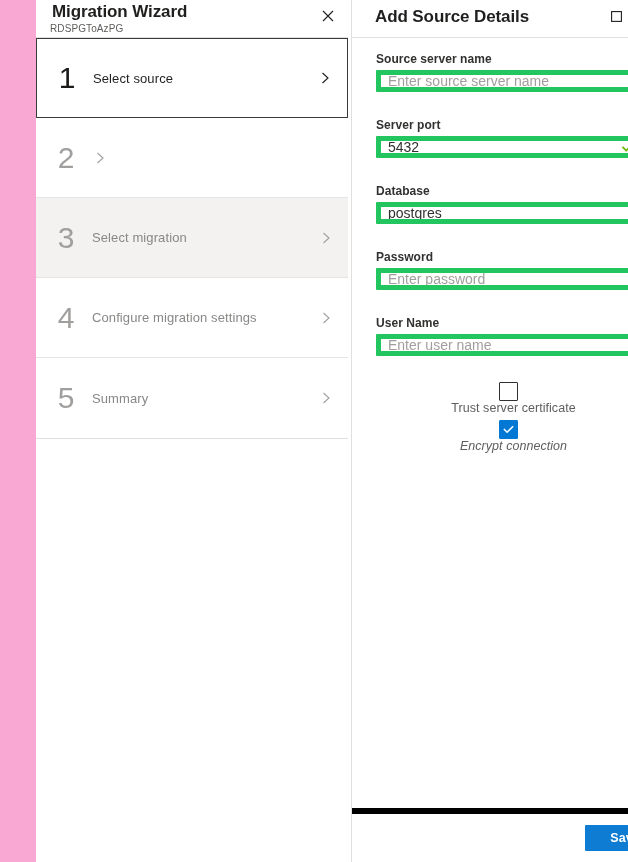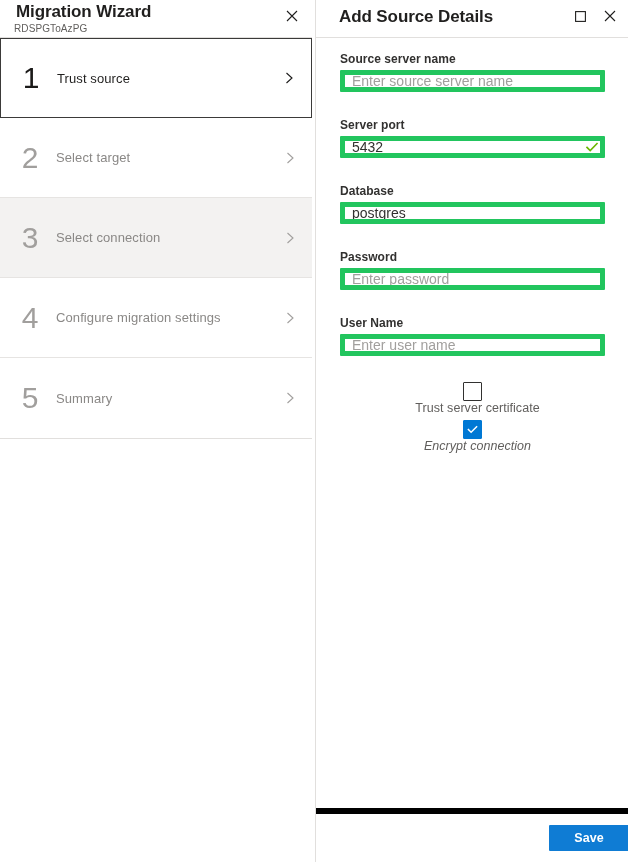--- a/index.html
+++ b/index.html
@@ -13,20 +13,21 @@
     font-family: "Liberation Sans", sans-serif;
     -webkit-font-smoothing: antialiased;
     overflow: hidden;
   }
   #app {
     position: relative;
     width: 540px;
     height: 862px;
     display: flex;
     background: #f9a8d4;
+    padding-left: 36px;
   }
 
   
   .wizard-panel {
     position: relative;
     width: 312px;
     height: 862px;
     background: #ffffff;
     box-sizing: border-box;
     flex: 0 0 312px;
@@ -302,39 +303,38 @@
       <div class="wizard-close">
         <svg width="12" height="12" viewBox="0 0 12 12">
           <path d="M1 1 L11 11 M11 1 L1 11" stroke="#201f1e" stroke-width="1.1" fill="none"></path>
         </svg>
       </div>
     </div>
 
     <div class="steps-list" id="steps-list">
         <div class="step-row active">
           <div class="step-num">1</div>
-          <div class="step-label">Trust source</div>
+          <div class="step-label">Select source</div>
           <div class="step-chevron">
             <svg width="14" height="14" viewBox="0 0 14 14">
               <path d="M4.5 2 L10 7 L4.5 12" fill="none" stroke="currentColor" stroke-width="1.1"></path>
             </svg>
           </div>
         </div>
         <div class="step-row">
           <div class="step-num">2</div>
-          <div class="step-label">Select target</div>
           <div class="step-chevron">
             <svg width="14" height="14" viewBox="0 0 14 14">
               <path d="M4.5 2 L10 7 L4.5 12" fill="none" stroke="currentColor" stroke-width="1.1"></path>
             </svg>
           </div>
         </div>
         <div class="step-row highlight">
           <div class="step-num">3</div>
-          <div class="step-label">Select connection</div>
+          <div class="step-label">Select migration</div>
           <div class="step-chevron">
             <svg width="14" height="14" viewBox="0 0 14 14">
               <path d="M4.5 2 L10 7 L4.5 12" fill="none" stroke="currentColor" stroke-width="1.1"></path>
             </svg>
           </div>
         </div>
         <div class="step-row">
           <div class="step-num">4</div>
           <div class="step-label">Configure migration settings</div>
           <div class="step-chevron">

